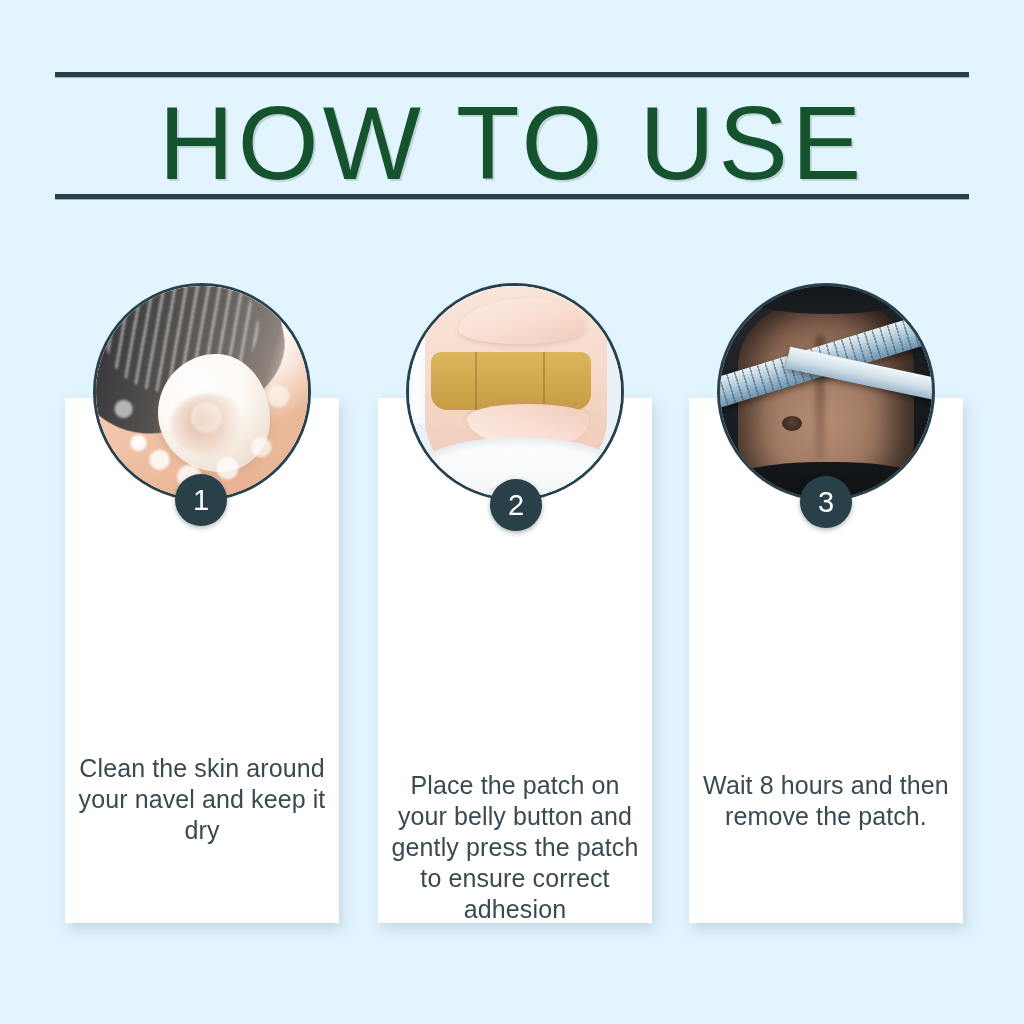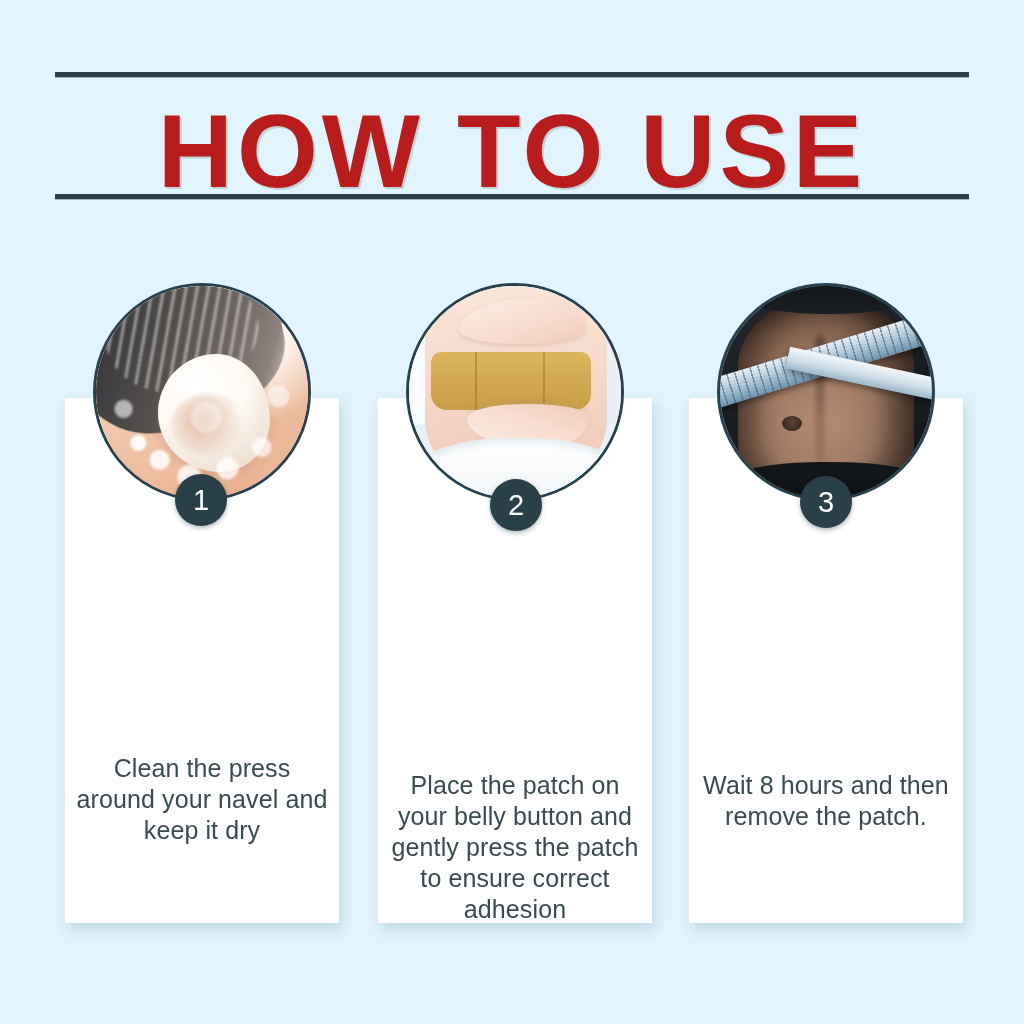--- a/index.html
+++ b/index.html
@@ -30,28 +30,28 @@
     height: 5px;
     background: #2a4049;
     box-shadow: 0 1px 0 rgba(42,64,73,0.35);
   }
   .rule-top { top: 0; }
   .rule-bottom { top: 122px; }
 
   .page-title {
     position: absolute;
     left: 0;
-    top: 20px;
+    top: 12px;
     width: 100%;
     height: 118px;
     line-height: 118px;
     text-align: center;
-    color: #b91c1c;
+    color: #14532d;
     font-family: "Liberation Sans", sans-serif;
-    font-weight: bold;
+    font-weight: normal;
     font-size: 104px;
     letter-spacing: 4px;
     white-space: nowrap;
     text-shadow: 2px 2px 0 rgba(42,64,73,0.18);
   }
 
   
   .steps {
     position: absolute;
     left: 0;
@@ -334,21 +334,21 @@
 <div class="header">
   <div class="rule rule-top"></div>
   <div class="page-title">HOW TO USE</div>
   <div class="rule rule-bottom"></div>
 </div>
 
 <div class="steps">
 
   <div class="step step-1">
     <div class="card">
-      <div class="card-text">Clean the press around your navel and keep it dry</div>
+      <div class="card-text">Clean the skin around your navel and keep it dry</div>
     </div>
     <div class="photo">
       <div class="scene">
         <div class="p1-bg"></div>
         <div class="p1-shoulder"></div>
         <div class="p1-hair"></div>
         <div class="p1-sponge"></div>
         <div class="p1-foam"></div>
       </div>
     </div>

